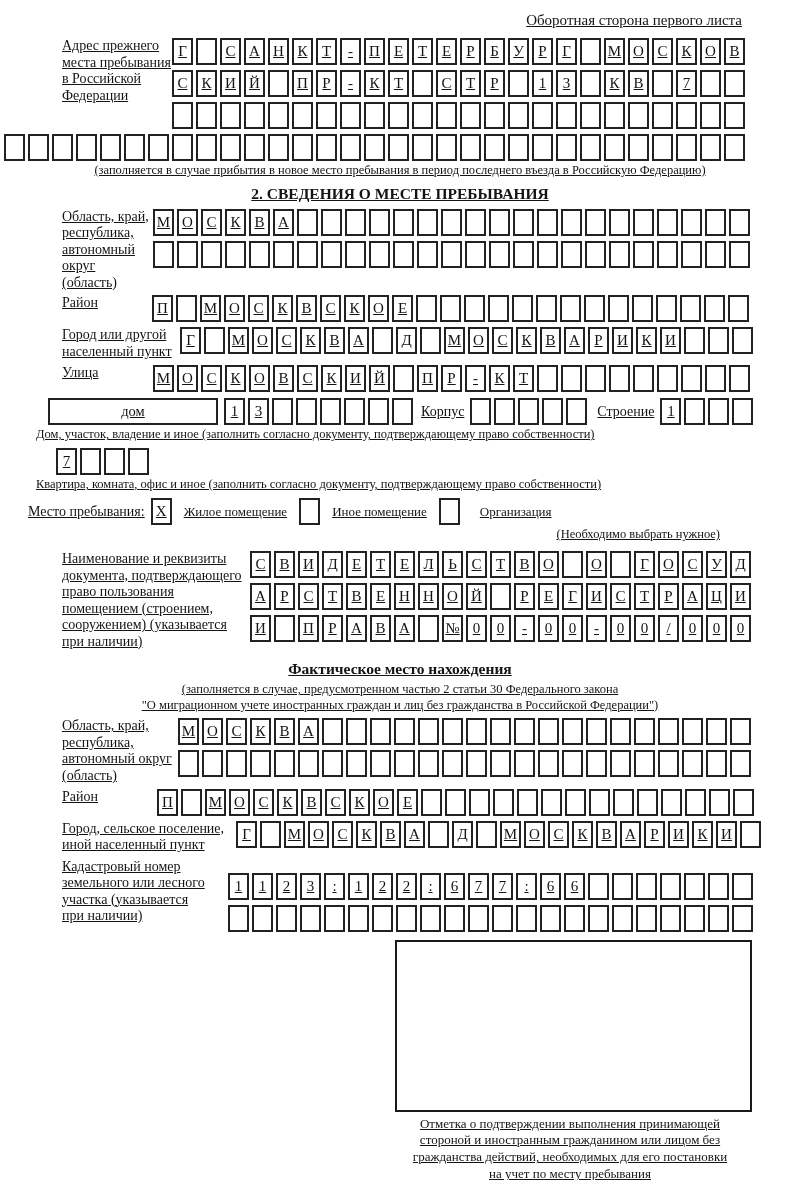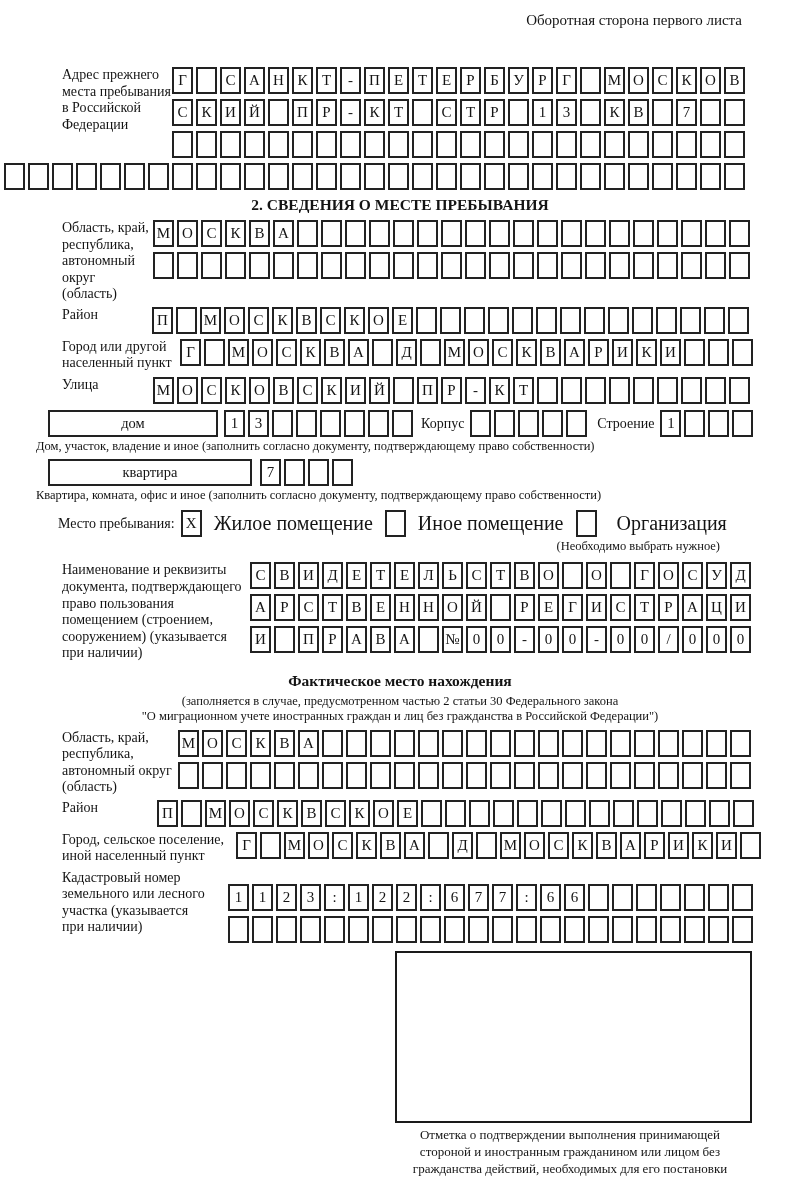--- a/index.html
+++ b/index.html
@@ -1,20 +1,20 @@
 <!DOCTYPE html>
 <html><head>
 <meta charset="utf-8">
 <style>
   html,body { margin:0; padding:0; background:#ffffff; }
   .page {
     width:800px; height:1180px; box-sizing:border-box;
     padding-top:12px; overflow:hidden; position:relative;
     font-family:"Liberation Serif","DejaVu Serif",serif;
-    color:#141414; background:#ffffff;
+    color:#141414; background:#ffffff;text-decoration:underline;
   }
   .hdr-right { text-align:right; padding-right:58px; font-size:15px; }
 
   .line { display:flex; align-items:flex-start; }
   .label { font-size:14px; line-height:1.18; white-space:pre-line; flex:0 0 auto; box-sizing:border-box; }
   .rows  { display:flex; flex-direction:column; gap:5px; }
 
   .boxrow { display:flex; gap:3px; }
   .cell {
     width:21px; height:27px; box-sizing:border-box; flex:0 0 auto;
@@ -24,27 +24,27 @@
   .widebox {
     box-sizing:border-box; height:27px; border:2px solid #222222;
     display:flex; align-items:center; justify-content:center; font-size:14.5px; flex:0 0 auto;
   }
   .caption { font-size:12.5px; line-height:1.25; }
   .center  { text-align:center; }
   .bold    { font-weight:bold; }
   .title   { font-size:15.5px; }
 
   .mt2{margin-top:2px}.mt4{margin-top:4px}.mt5{margin-top:5px}.mt6{margin-top:6px}
-  .mt8{margin-top:8px}.mt10{margin-top:10px}.mt22{margin-top:38px}
-  .pl32{padding-left:48px}.pl36{padding-left:36px}.pl38{padding-left:58px}.pl62{padding-left:62px}
+  .mt8{margin-top:8px}.mt10{margin-top:10px}.mt22{margin-top:9px}
+  .pl32{padding-left:48px}.pl36{padding-left:36px}.pl38{padding-left:28px}.pl62{padding-left:62px}
 
   .inline-lab { font-size:14px; line-height:27px; flex:0 0 auto; }
   .stay { display:flex; align-items:center; }
   .stay .cell { margin:0 0 0 6px; }
-  .stay .opt-lab { margin-left:12px; margin-right:6px; font-size:20px; }
+  .stay .opt-lab { margin-left:12px; margin-right:6px; font-size:13px; }
 
   .bigbox { margin-left:395px; width:357px; height:172px; box-sizing:border-box; border:2px solid #1a1a1a; }
   .bigbox-cap { margin-left:340px; width:460px; font-size:13px; line-height:1.3; white-space:pre-line; text-align:center; }
 </style>
 </head>
 <body>
 
 <div class="page">
 
   <div class="hdr-right">Оборотная сторона первого листа</div>
@@ -161,20 +161,21 @@
       <span class="cell"></span>
       <span class="cell"></span>
       <span class="cell"></span>
       <span class="cell"></span>
       <span class="cell"></span>
       <span class="cell"></span>
       <span class="cell"></span>
       <span class="cell"></span>
       <span class="cell"></span>
     </div>
+  <div class="caption center mt2">(заполняется в случае прибытия в новое место пребывания в период последнего въезда в Российскую Федерацию)</div>
 
   <div class="center bold title mt6">2. СВЕДЕНИЯ О МЕСТЕ ПРЕБЫВАНИЯ</div>
 
   <div class="line pl62 mt6">
     <div class="label" style="flex-basis:91px">Область, край,
 республика,
 автономный
 округ (область)</div>
     <div class="rows">
       <div class="boxrow">
@@ -351,21 +352,20 @@
     <div class="boxrow">
         <span class="cell">1</span>
         <span class="cell"></span>
         <span class="cell"></span>
         <span class="cell"></span>
       </div>
   </div>
   <div class="caption pl36 mt2">Дом, участок, владение и иное (заполнить согласно документу, подтверждающему право собственности)</div>
 
   <div class="line pl32 mt5" style="align-items:center">
-    <div class="widebox" style="width:204px">квартира</div>
     <div class="boxrow" style="margin-left:8px">
         <span class="cell">7</span>
         <span class="cell"></span>
         <span class="cell"></span>
         <span class="cell"></span>
       </div>
   </div>
   <div class="caption pl36 mt2">Квартира, комната, офис и иное (заполнить согласно документу, подтверждающему право собственности)</div>
 
   <div class="stay pl38 mt6">

